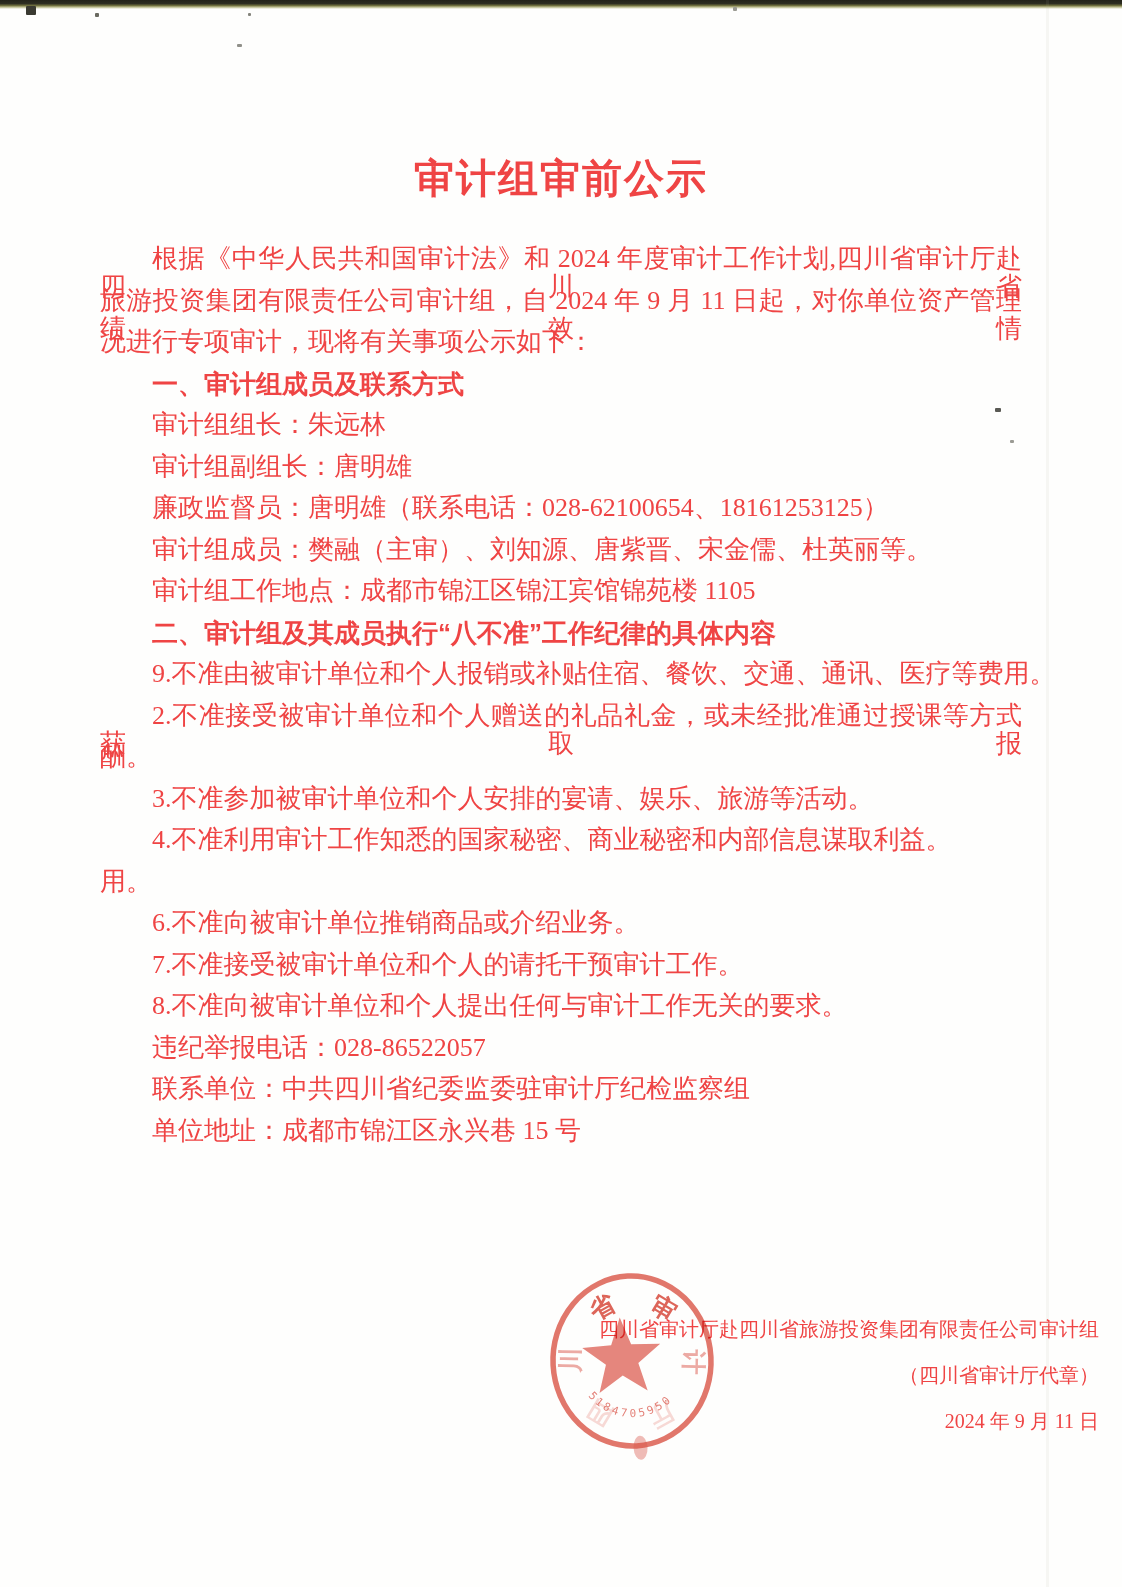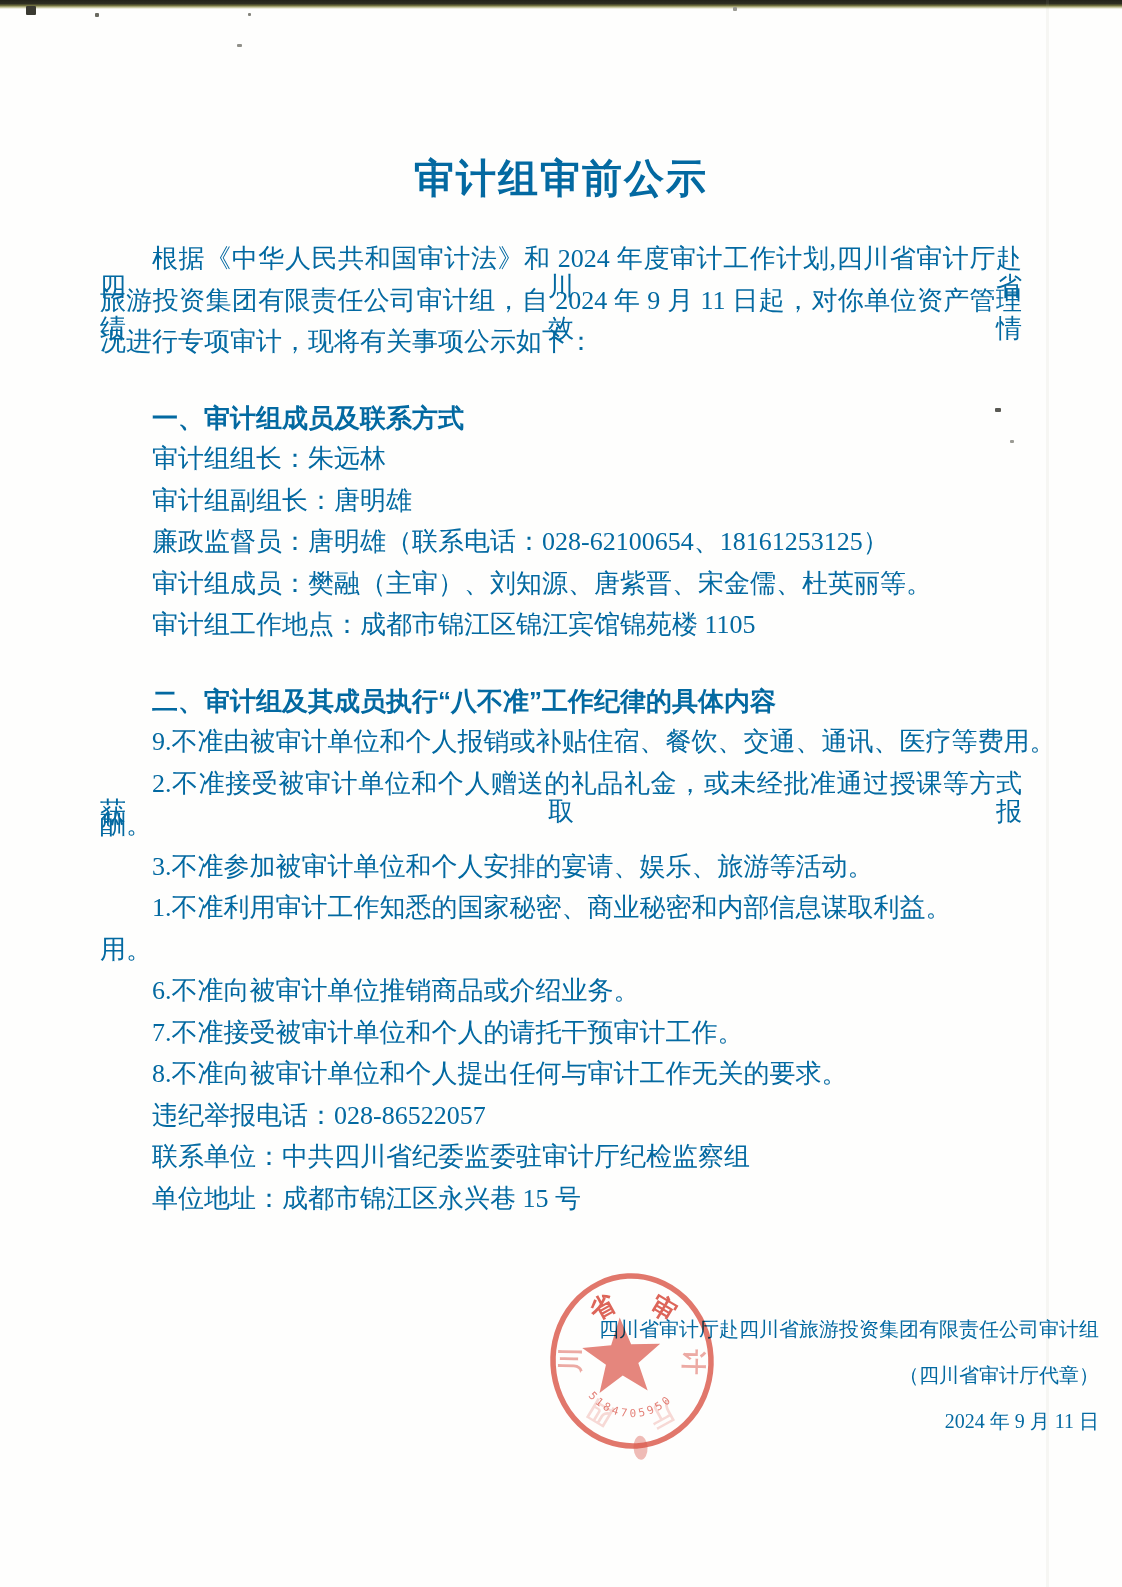--- a/index.html
+++ b/index.html
@@ -3,21 +3,21 @@
 <meta charset="utf-8">
 <style>
   html,body{margin:0;padding:0;background:#888;}
   .page{
     position:relative;
     width:1122px;height:1587px;
     margin:0 auto;
     background:#fefefd;
     overflow:hidden;
     font-family:"Liberation Serif","DejaVu Serif",serif;
-    color:#0369a1;
+    color:#ef4444;
   }
   
   .scan-edge{
     position:absolute;top:0;left:0;width:100%;height:9px;
     background:linear-gradient(to bottom,#23231a 0%,#2e2e22 40%,#70703f 62%,#b9b98a 78%,rgba(250,250,245,0) 100%);
   }
   .speck{position:absolute;border-radius:1px;}
   .crease{position:absolute;top:0;width:3px;height:100%;background:rgba(175,175,160,0.10);}
   .title{
     position:absolute;top:148px;left:0;width:100%;
@@ -28,21 +28,20 @@
   .body{
     position:absolute;top:245px;left:100px;width:922px;
     font-size:26px;
   }
   .line{height:41.5px;line-height:28px;white-space:nowrap;}
   .ind{text-indent:52px;}
   .fill{white-space:normal;text-align:justify;text-align-last:justify;}
   .h{
     font-family:"Liberation Sans","DejaVu Sans",sans-serif;
     font-weight:700;
-    margin-top:34px;
   }
   .sig{
     position:absolute;top:1306px;left:100px;width:922px;
     font-size:20px;text-align:right;
   }
   .sig .sline{height:46px;line-height:46px;transform:translateX(77px);}
   .seal{
     position:absolute;left:522px;top:1251px;width:220px;height:220px;
     mix-blend-mode:multiply;opacity:.92;
     transform:rotate(-3deg);
@@ -73,21 +72,21 @@
     <div class="line ind">审计组组长：朱远林</div>
     <div class="line ind">审计组副组长：唐明雄</div>
     <div class="line ind">廉政监督员：唐明雄（联系电话：028-62100654、18161253125）</div>
     <div class="line ind">审计组成员：樊融（主审）、刘知源、唐紫晋、宋金儒、杜英丽等。</div>
     <div class="line ind">审计组工作地点：成都市锦江区锦江宾馆锦苑楼 1105</div>
     <div class="line ind h">二、审计组及其成员执行“八不准”工作纪律的具体内容</div>
     <div class="line ind">9.不准由被审计单位和个人报销或补贴住宿、餐饮、交通、通讯、医疗等费用。</div>
     <div class="line ind fill">2.不准接受被审计单位和个人赠送的礼品礼金，或未经批准通过授课等方式获取报</div>
     <div class="line">酬。</div>
     <div class="line ind">3.不准参加被审计单位和个人安排的宴请、娱乐、旅游等活动。</div>
-    <div class="line ind">1.不准利用审计工作知悉的国家秘密、商业秘密和内部信息谋取利益。</div>
+    <div class="line ind">4.不准利用审计工作知悉的国家秘密、商业秘密和内部信息谋取利益。</div>
     <div class="line">用。</div>
     <div class="line ind">6.不准向被审计单位推销商品或介绍业务。</div>
     <div class="line ind">7.不准接受被审计单位和个人的请托干预审计工作。</div>
     <div class="line ind">8.不准向被审计单位和个人提出任何与审计工作无关的要求。</div>
     <div class="line ind">违纪举报电话：028-86522057</div>
     <div class="line ind">联系单位：中共四川省纪委监委驻审计厅纪检监察组</div>
     <div class="line ind">单位地址：成都市锦江区永兴巷 15 号</div>
   </div>
 
   <div class="sig">

